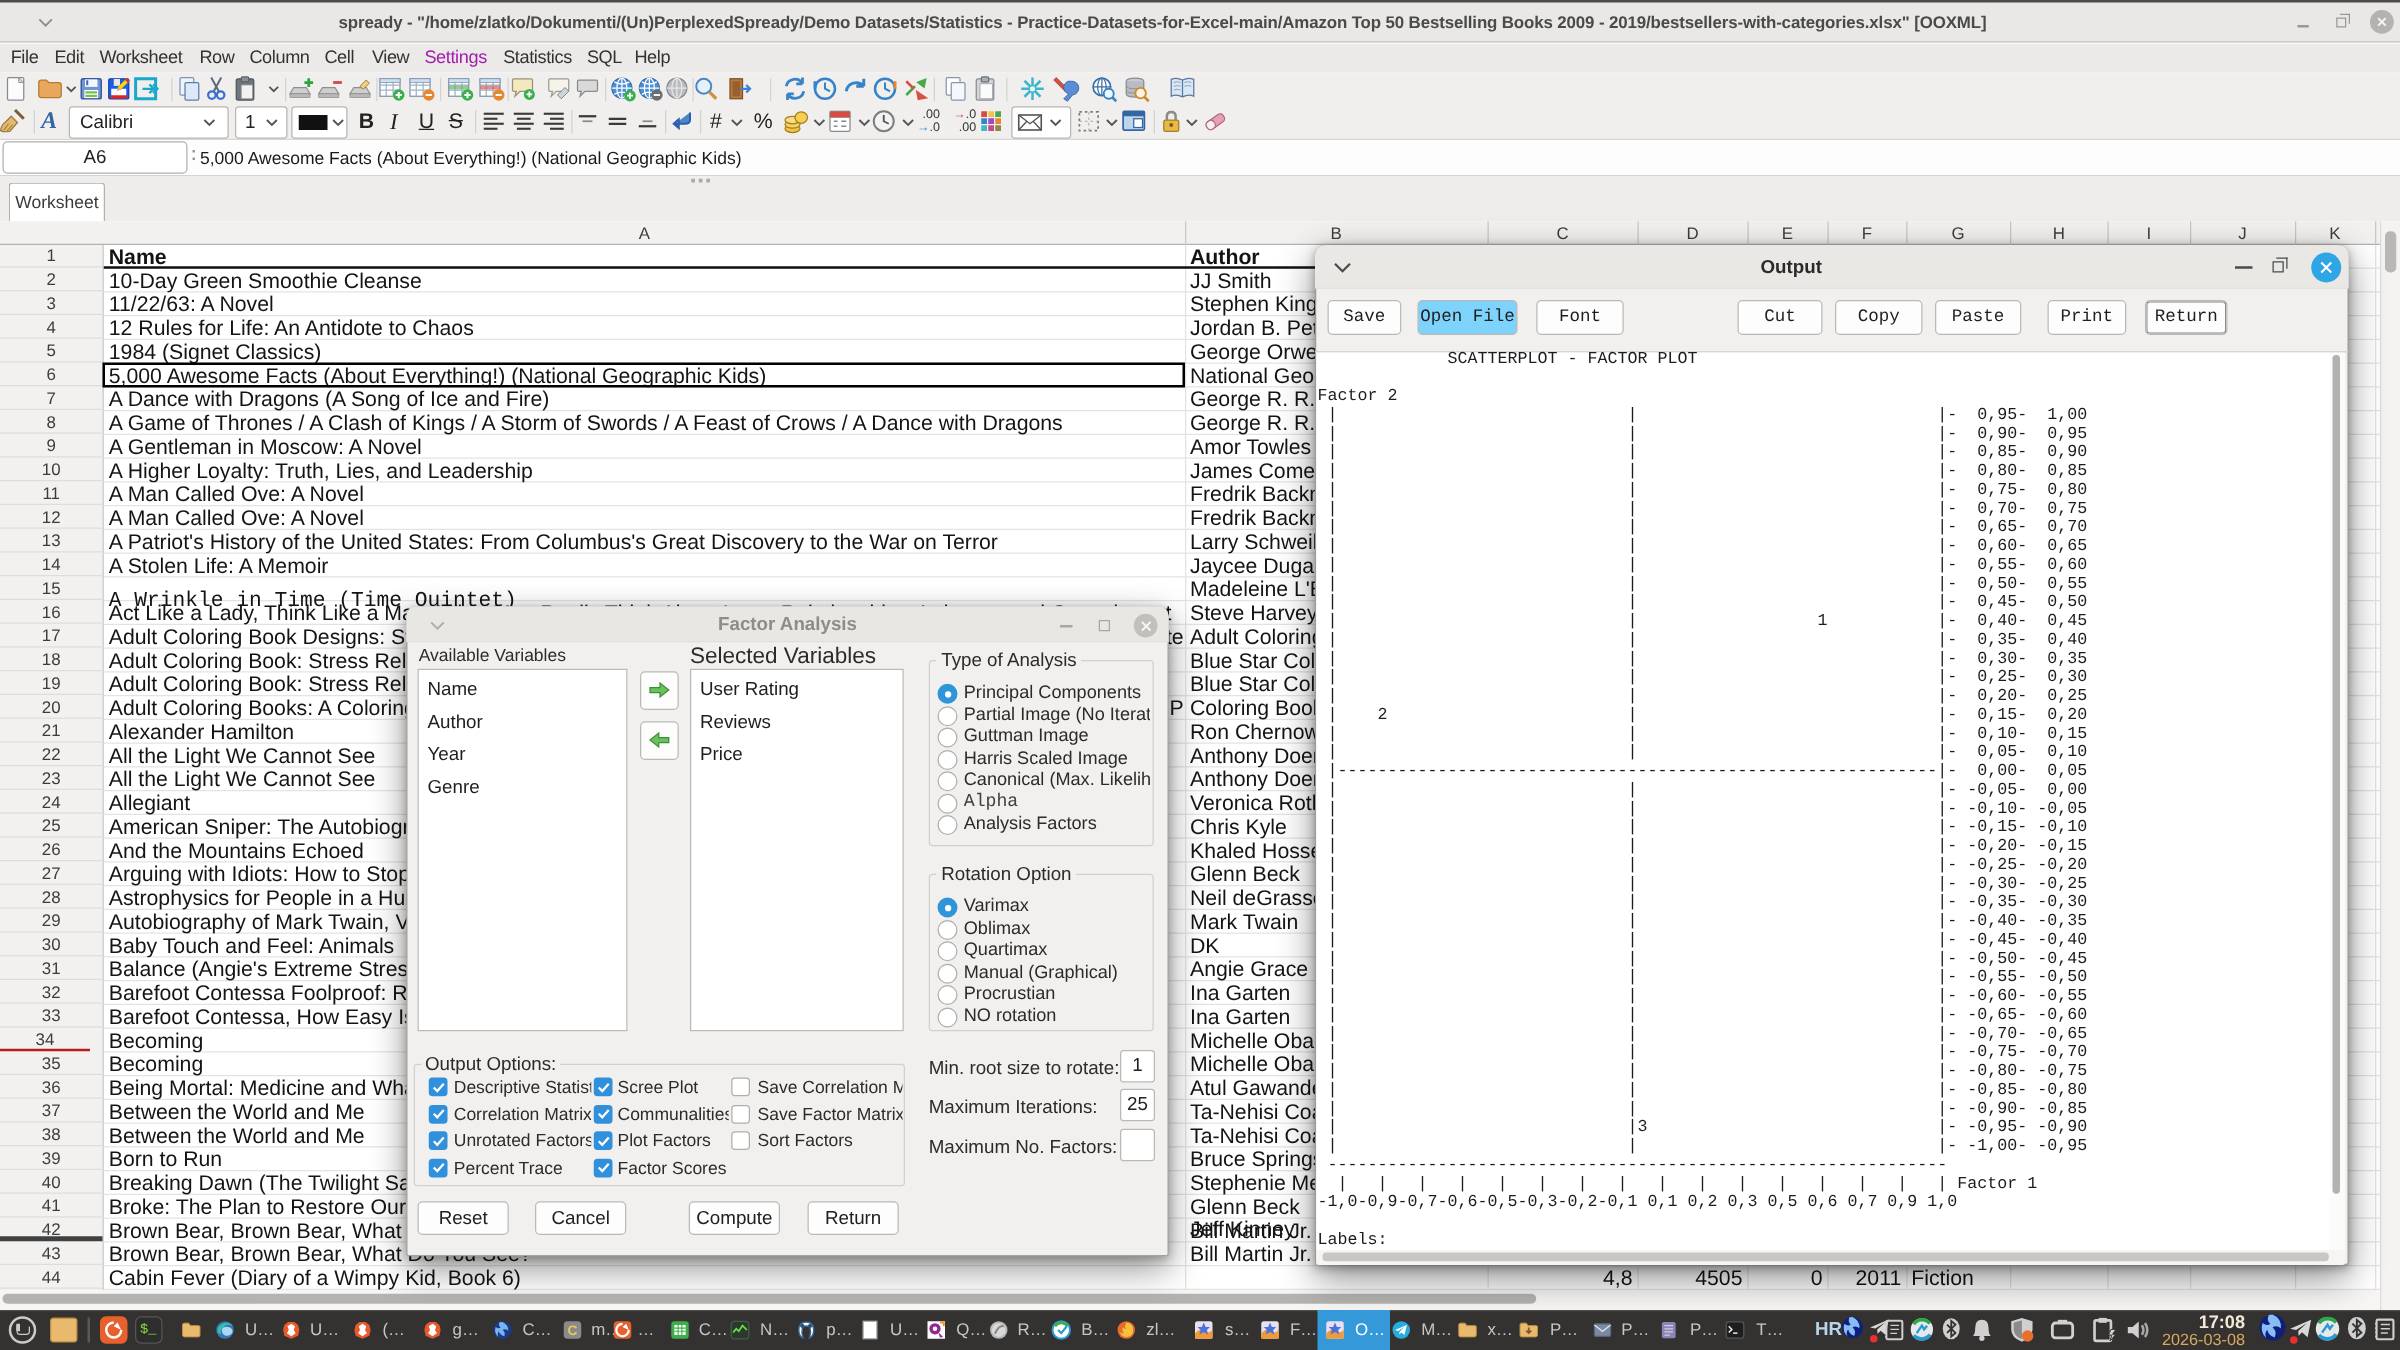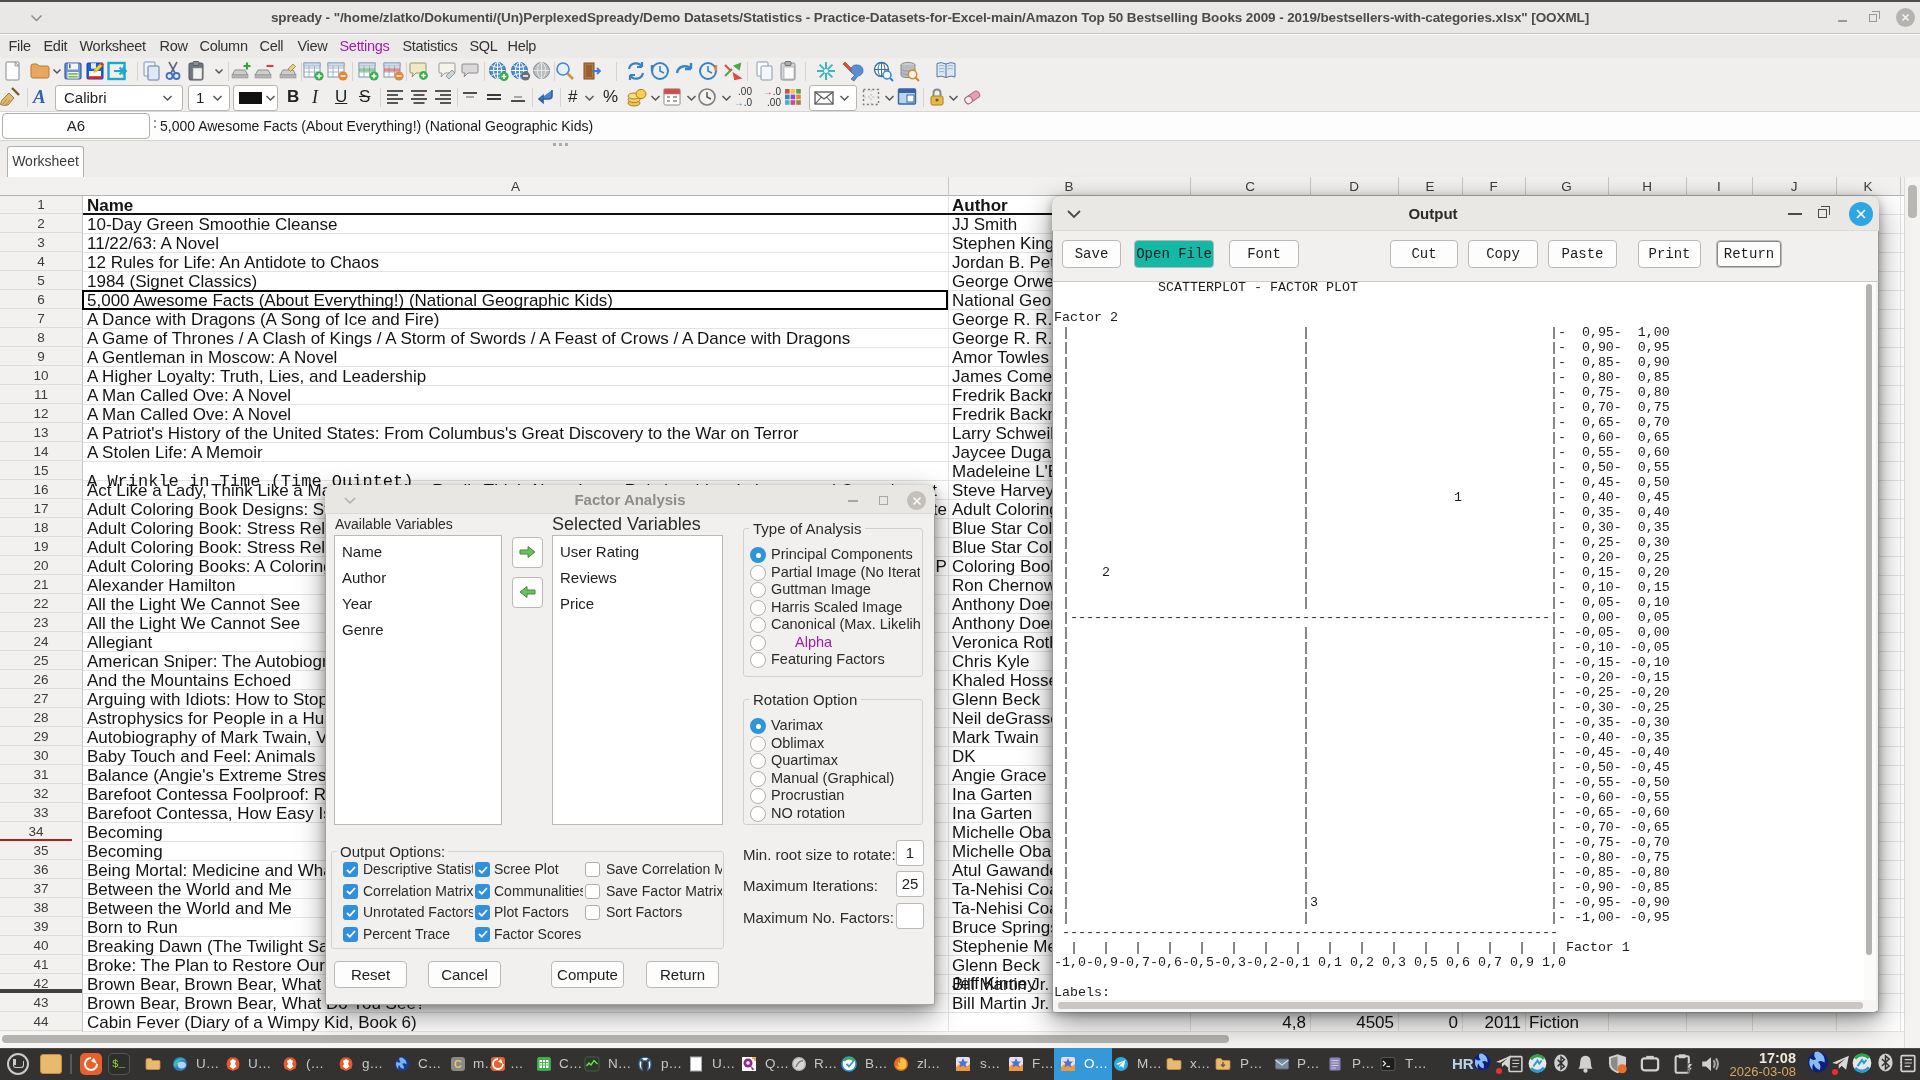--- a/index.html
+++ b/index.html
@@ -645,23 +645,23 @@
 <div style="position:absolute;left:771px;top:545.0px;width:149px;height:18px;font-size:14.5px;color:#2b2b2b;line-height:18px;white-space:pre;overflow:hidden;">Principal Components</div>
 <div style="position:absolute;left:750px;top:564.5px;width:16px;height:16px;background:#fff;border:1px solid #b1aeaa;border-radius:50%"></div>
 <div style="position:absolute;left:771px;top:562.5px;width:149px;height:18px;font-size:14.5px;color:#2b2b2b;line-height:18px;white-space:pre;overflow:hidden;">Partial Image (No Iteration)</div>
 <div style="position:absolute;left:750px;top:582.0px;width:16px;height:16px;background:#fff;border:1px solid #b1aeaa;border-radius:50%"></div>
 <div style="position:absolute;left:771px;top:580.0px;width:149px;height:18px;font-size:14.5px;color:#2b2b2b;line-height:18px;white-space:pre;overflow:hidden;">Guttman Image</div>
 <div style="position:absolute;left:750px;top:599.5px;width:16px;height:16px;background:#fff;border:1px solid #b1aeaa;border-radius:50%"></div>
 <div style="position:absolute;left:771px;top:597.5px;width:149px;height:18px;font-size:14.5px;color:#2b2b2b;line-height:18px;white-space:pre;overflow:hidden;">Harris Scaled Image</div>
 <div style="position:absolute;left:750px;top:617.0px;width:16px;height:16px;background:#fff;border:1px solid #b1aeaa;border-radius:50%"></div>
 <div style="position:absolute;left:771px;top:615.0px;width:149px;height:18px;font-size:14.5px;color:#2b2b2b;line-height:18px;white-space:pre;overflow:hidden;">Canonical (Max. Likelihood)</div>
 <div style="position:absolute;left:750px;top:634.5px;width:16px;height:16px;background:#fff;border:1px solid #b1aeaa;border-radius:50%"></div>
-<div style="position:absolute;left:795px;top:632.5px;width:149px;height:18px;font-size:14.5px;color:#a21caf;line-height:18px;white-space:pre;overflow:hidden;">Alpha</div>
+<div style="position:absolute;left:771px;top:632.5px;width:149px;height:18px;font-size:14.5px;color:#404040;line-height:18px;white-space:pre;overflow:hidden;font-family:Liberation Mono, monospace;">Alpha</div>
 <div style="position:absolute;left:750px;top:652.0px;width:16px;height:16px;background:#fff;border:1px solid #b1aeaa;border-radius:50%"></div>
-<div style="position:absolute;left:771px;top:650.0px;width:149px;height:18px;font-size:14.5px;color:#2b2b2b;line-height:18px;white-space:pre;overflow:hidden;">Featuring Factors</div>
+<div style="position:absolute;left:771px;top:650.0px;width:149px;height:18px;font-size:14.5px;color:#2b2b2b;line-height:18px;white-space:pre;overflow:hidden;">Analysis Factors</div>
 <div style="position:absolute;left:743px;top:699px;width:180px;height:126px;border:1px solid #d2d0cc;border-radius:3px;overflow:hidden"></div>
 <div style="position:absolute;left:749px;top:692px;height:15px;font-size:15px;color:#2b2b2b;background:#f1f0ee;padding:0 4px;line-height:15px;">Rotation Option</div>
 <div style="position:absolute;left:750px;top:718.0px;width:16px;height:16px;background:#2e96d8;border-radius:50%"></div>
 <div style="position:absolute;left:755.5px;top:723.5px;width:5px;height:5px;background:#fff;border-radius:50%"></div>
 <div style="position:absolute;left:771px;top:716.0px;width:149px;height:18px;font-size:14.5px;color:#2b2b2b;line-height:18px;white-space:pre;overflow:hidden;">Varimax</div>
 <div style="position:absolute;left:750px;top:735.5px;width:16px;height:16px;background:#fff;border:1px solid #b1aeaa;border-radius:50%"></div>
 <div style="position:absolute;left:771px;top:733.5px;width:149px;height:18px;font-size:14.5px;color:#2b2b2b;line-height:18px;white-space:pre;overflow:hidden;">Oblimax</div>
 <div style="position:absolute;left:750px;top:753.0px;width:16px;height:16px;background:#fff;border:1px solid #b1aeaa;border-radius:50%"></div>
 <div style="position:absolute;left:771px;top:751.0px;width:149px;height:18px;font-size:14.5px;color:#2b2b2b;line-height:18px;white-space:pre;overflow:hidden;">Quartimax</div>
 <div style="position:absolute;left:750px;top:770.5px;width:16px;height:16px;background:#fff;border:1px solid #b1aeaa;border-radius:50%"></div>
@@ -735,21 +735,21 @@
     <path d="M2 2 L8 8 L14 2" fill="none" stroke="#4a4a4a" stroke-width="1.8"></path>
   </svg>
 <div style="position:absolute;left:1788px;top:213px;width:14px;height:2px;background:#4a4a4a"></div>
 <div style="position:absolute;left:1818px;top:209px;width:9px;height:9px;border:1.3px solid #4a4a4a"></div>
 <div style="position:absolute;left:1821px;top:206px;width:9px;height:9px;border-top:1.3px solid #4a4a4a;border-right:1.3px solid #4a4a4a"></div>
 <div style="position:absolute;left:1849px;top:202px;width:24px;height:24px;background:#2ea5e4;border-radius:50%"></div>
 <svg style="left:1855px;top:208px" width="12" height="12">
     <path d="M2 2 L10 10 M10 2 L2 10" stroke="#fff" stroke-width="1.7"></path>
   </svg>
 <div style="position:absolute;left:1062px;top:240px;width:59px;height:28px;background:#fdfdfd;border:1px solid #bcb9b5;border-radius:4px;text-align:center;line-height:26px;font-family:'Liberation Mono',monospace;font-size:14px;color:#1e1e1e;">Save</div>
-<div style="position:absolute;left:1134px;top:240px;width:80px;height:28px;background:#14b8a6;border:1px solid #bcb9b5;border-radius:4px;text-align:center;line-height:26px;font-family:'Liberation Mono',monospace;font-size:14px;color:#1e1e1e;">Open File</div>
+<div style="position:absolute;left:1134px;top:240px;width:80px;height:28px;background:#7dd3fc;border:1px solid #bcb9b5;border-radius:4px;text-align:center;line-height:26px;font-family:'Liberation Mono',monospace;font-size:14px;color:#1e1e1e;">Open File</div>
 <div style="position:absolute;left:1229px;top:240px;width:70px;height:28px;background:#fdfdfd;border:1px solid #bcb9b5;border-radius:4px;text-align:center;line-height:26px;font-family:'Liberation Mono',monospace;font-size:14px;color:#1e1e1e;">Font</div>
 <div style="position:absolute;left:1390px;top:240px;width:68px;height:28px;background:#fdfdfd;border:1px solid #bcb9b5;border-radius:4px;text-align:center;line-height:26px;font-family:'Liberation Mono',monospace;font-size:14px;color:#1e1e1e;">Cut</div>
 <div style="position:absolute;left:1468px;top:240px;width:70px;height:28px;background:#fdfdfd;border:1px solid #bcb9b5;border-radius:4px;text-align:center;line-height:26px;font-family:'Liberation Mono',monospace;font-size:14px;color:#1e1e1e;">Copy</div>
 <div style="position:absolute;left:1548px;top:240px;width:69px;height:28px;background:#fdfdfd;border:1px solid #bcb9b5;border-radius:4px;text-align:center;line-height:26px;font-family:'Liberation Mono',monospace;font-size:14px;color:#1e1e1e;">Paste</div>
 <div style="position:absolute;left:1638px;top:240px;width:63px;height:28px;background:#fdfdfd;border:1px solid #bcb9b5;border-radius:4px;text-align:center;line-height:26px;font-family:'Liberation Mono',monospace;font-size:14px;color:#1e1e1e;">Print</div>
 <div style="position:absolute;left:1716px;top:240px;width:66px;height:28px;background:#fdfdfd;border:1px solid #bcb9b5;border-radius:4px;text-align:center;line-height:26px;font-family:'Liberation Mono',monospace;font-size:14px;color:#1e1e1e;box-shadow:0 0 0 1px #888 inset;">Return</div>
 <div style="position:absolute;left:1052px;top:281px;width:827px;height:1px;background:#cecbc7"></div>
 <div style="position:absolute;left:1053px;top:282px;width:811px;height:718px;background:#fff"></div>
 <pre style="position:absolute;left:1054px;top:280px;font-family:'Liberation Mono',monospace;font-size:13.33px;line-height:15px;color:#1c1c1c;white-space:pre">             SCATTERPLOT - FACTOR PLOT
 

